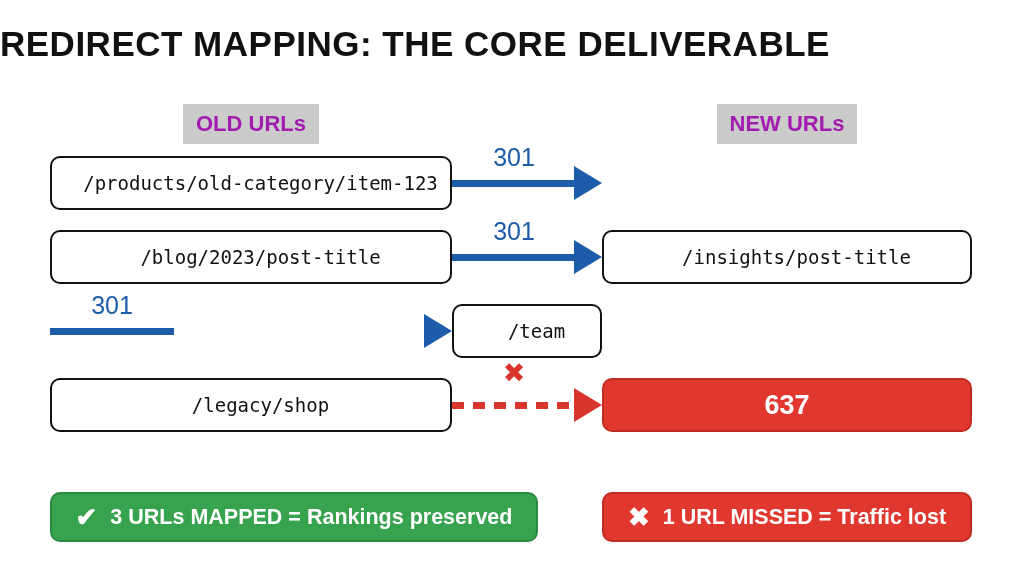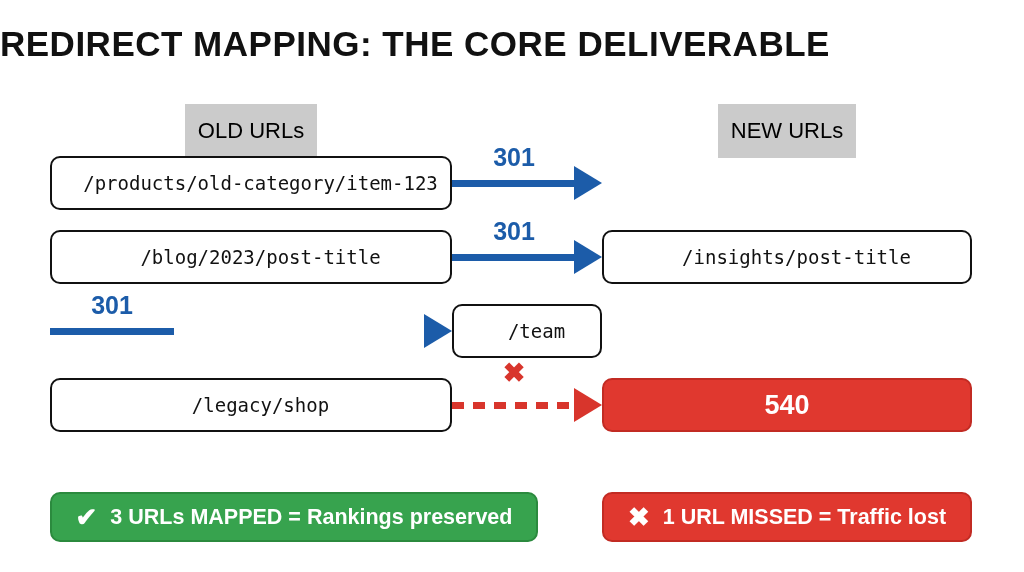--- a/index.html
+++ b/index.html
@@ -11,22 +11,22 @@
   .title {
     position: absolute; top: 24px; left: 0; width: 828px;
     text-align: center; font-size: 35px; font-weight: 800;
     letter-spacing: 0.5px; color: #111111; white-space: nowrap;
   }
 
   .colhead { position: absolute; top: 104px; text-align: center; }
   .colhead-old { left: 50px;  width: 402px; }
   .colhead-new { left: 602px; width: 370px; }
   .colhead .chip {
-    display: inline-block; background: #cbcbcb; color: #000000;
-    font-weight: 400; font-size: 22px; padding: 14px 13px; line-height: 1.2;
+    display: inline-block; background: #cbcbcb; color: #a21caf;
+    font-weight: 700; font-size: 22px; padding: 7px 13px; line-height: 1.2;
   }
 
   .row {
     position: absolute; left: 50px; width: 922px; height: 54px;
     display: grid; grid-template-columns: 402px 150px 370px;
   }
   .r0 { top: 156px; } .r1 { top: 230px; } .r2 { top: 304px; } .r3 { top: 378px; }
 
   .urlbox {
     border: 2.5px solid #111111; border-radius: 10px; background: #ffffff;
@@ -42,21 +42,21 @@
     background: #1c5ca9;
   }
   .head {
     position: absolute; right: 0; top: 10px; width: 0; height: 0;
     border-left: 28px solid #1c5ca9;
     border-top: 17px solid transparent;
     border-bottom: 17px solid transparent;
   }
   .status {
     position: absolute; left: 0; width: 124px; top: -11px; text-align: center;
-    font-weight: 700; font-size: 25px; color: #1c5ca9; line-height: 1;
+    font-weight: 400; font-size: 25px; color: #1c5ca9; line-height: 1;
   }
 
   .missed .shaft {
     background: repeating-linear-gradient(90deg, #d8352c 0 12px, transparent 12px 21px);
     height: 7px;
   }
   .missed .head { border-left-color: #d8352c; }
   .missed .status { color: #d8352c; font-size: 27px; top: -18px; }
 
   .notfound {
@@ -116,21 +116,21 @@
     <div class="urlbox">/team</div>
   </div>
 
   <div class="row r3 missed">
     <div class="urlbox">/legacy/shop</div>
     <div class="arrowcell">
       <div class="status">✖</div>
       <div class="shaft"></div>
       <div class="head"></div>
     </div>
-    <div class="notfound">540</div>
+    <div class="notfound">637</div>
   </div>
 
   <div class="badge badge-green">
     <span class="bicon">✔</span>
     <span>3 URLs MAPPED = Rankings preserved</span>
   </div>
   <div class="badge badge-red">
     <span class="bicon">✖</span>
     <span>1 URL MISSED = Traffic lost</span>
   </div>

